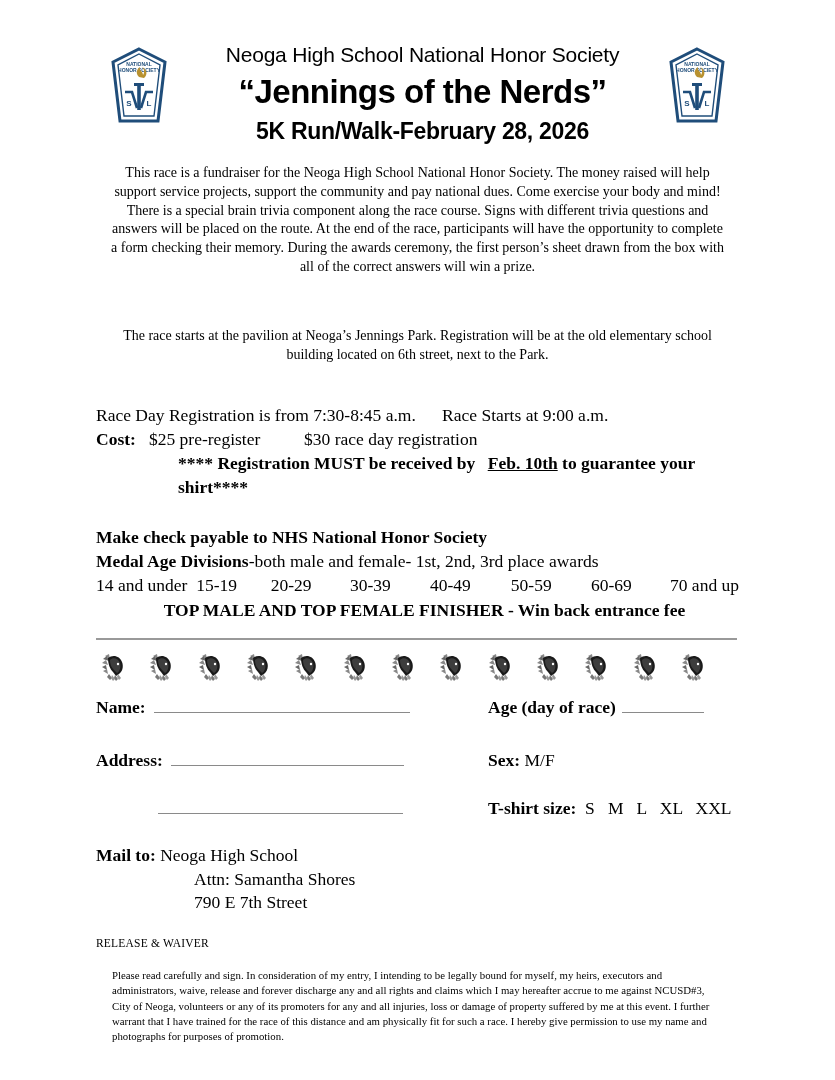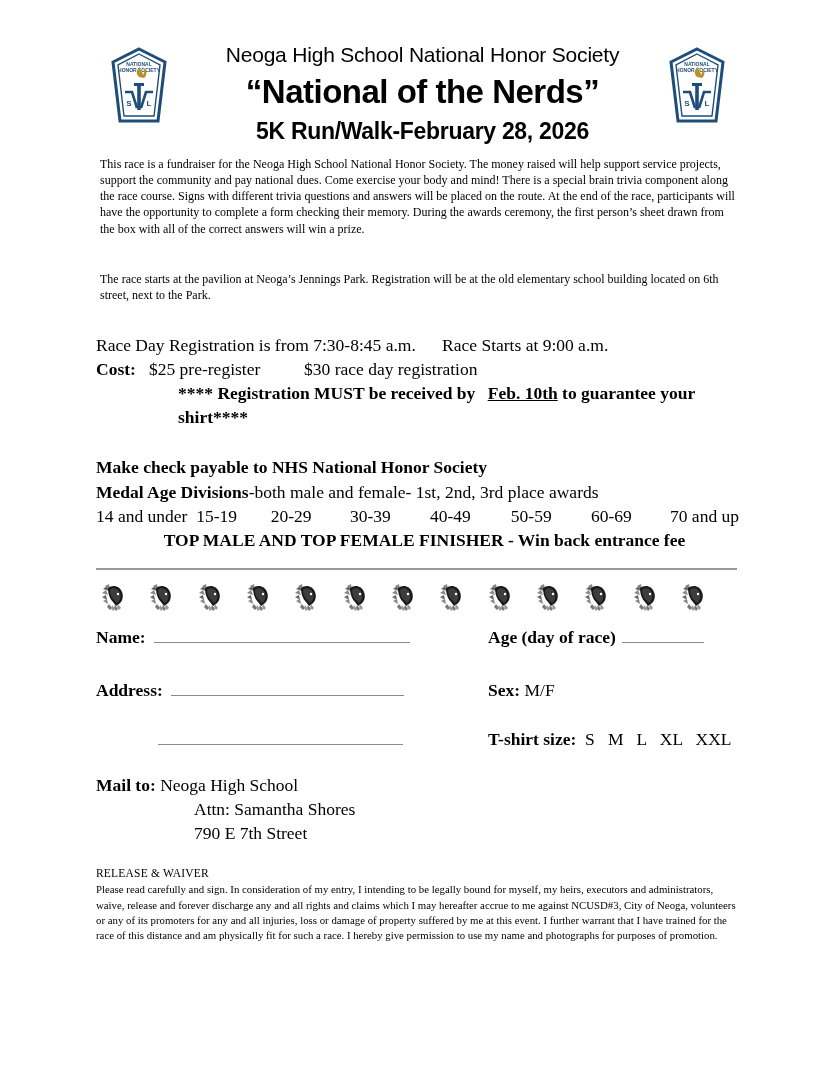--- a/index.html
+++ b/index.html
@@ -69,24 +69,24 @@
     letter-spacing: -0.3px;
     line-height: 1.25;
     margin-top: 2px;
   }
 
   
   .content {
     padding: 0 96px 0 96px;
   }
   .para {
-    font-size: 12px;
+    font-size: 14px;
     line-height: 1.345;
-    text-align: left;
-    margin: 4px;
+    text-align: center;
+    margin: 12px;
   }
   .gap-md { height: 26px; }
 
   .line-row {
     font-size: 17.5px;
     line-height: 1.38;
     white-space: pre;
   }
   .b { font-weight: bold; }
   .u { text-decoration: underline; margin-left: 8px; }
@@ -195,21 +195,21 @@
   }
   .waiver-title {
     font-size: 11.5px;
     letter-spacing: 0.2px;
     line-height: 1.5;
   }
   .waiver-text {
     font-size: 10.8px;
     line-height: 1.42;
     text-align: left;
-    margin: 0;
+    margin: 16px;
     max-width: 645px;
   }
 </style>
 </head>
 <body>
 
 <div class="page">
 
   <div class="header">
 
@@ -240,21 +240,21 @@
         <rect x="26" y="37" width="10" height="3" fill="#1f4d7a"></rect>
         <path d="M17 46 L24 46 L29 62" fill="none" stroke="#1f4d7a" stroke-width="2.6"></path>
         <path d="M45 46 L38 46 L33 62" fill="none" stroke="#1f4d7a" stroke-width="2.6"></path>
         <text x="21" y="60" font-family="Liberation Sans, sans-serif" font-size="8" font-weight="bold" fill="#1f4d7a" text-anchor="middle">S</text>
         <text x="41" y="60" font-family="Liberation Sans, sans-serif" font-size="8" font-weight="bold" fill="#1f4d7a" text-anchor="middle">L</text>
       </svg>
     </div>
 
     <div class="header-text">
       <div class="org-line">Neoga High School National Honor Society</div>
-      <div class="race-title">“National of the Nerds”</div>
+      <div class="race-title">“Jennings of the Nerds”</div>
       <div class="race-sub">5K Run/Walk-February 28, 2026</div>
     </div>
   </div>
 
   <div class="content">
 
     <p class="para">This race is a fundraiser for the Neoga High School National Honor Society. The money raised will help support service projects, support the community and pay national dues. Come exercise your body and mind! There is a special brain trivia component along the race course. Signs with different trivia questions and answers will be placed on the route. At the end of the race, participants will have the opportunity to complete a form checking their memory. During the awards ceremony, the first person’s sheet drawn from the box with all of the correct answers will win a prize.</p>
 
     <div class="gap-md"></div>
 

